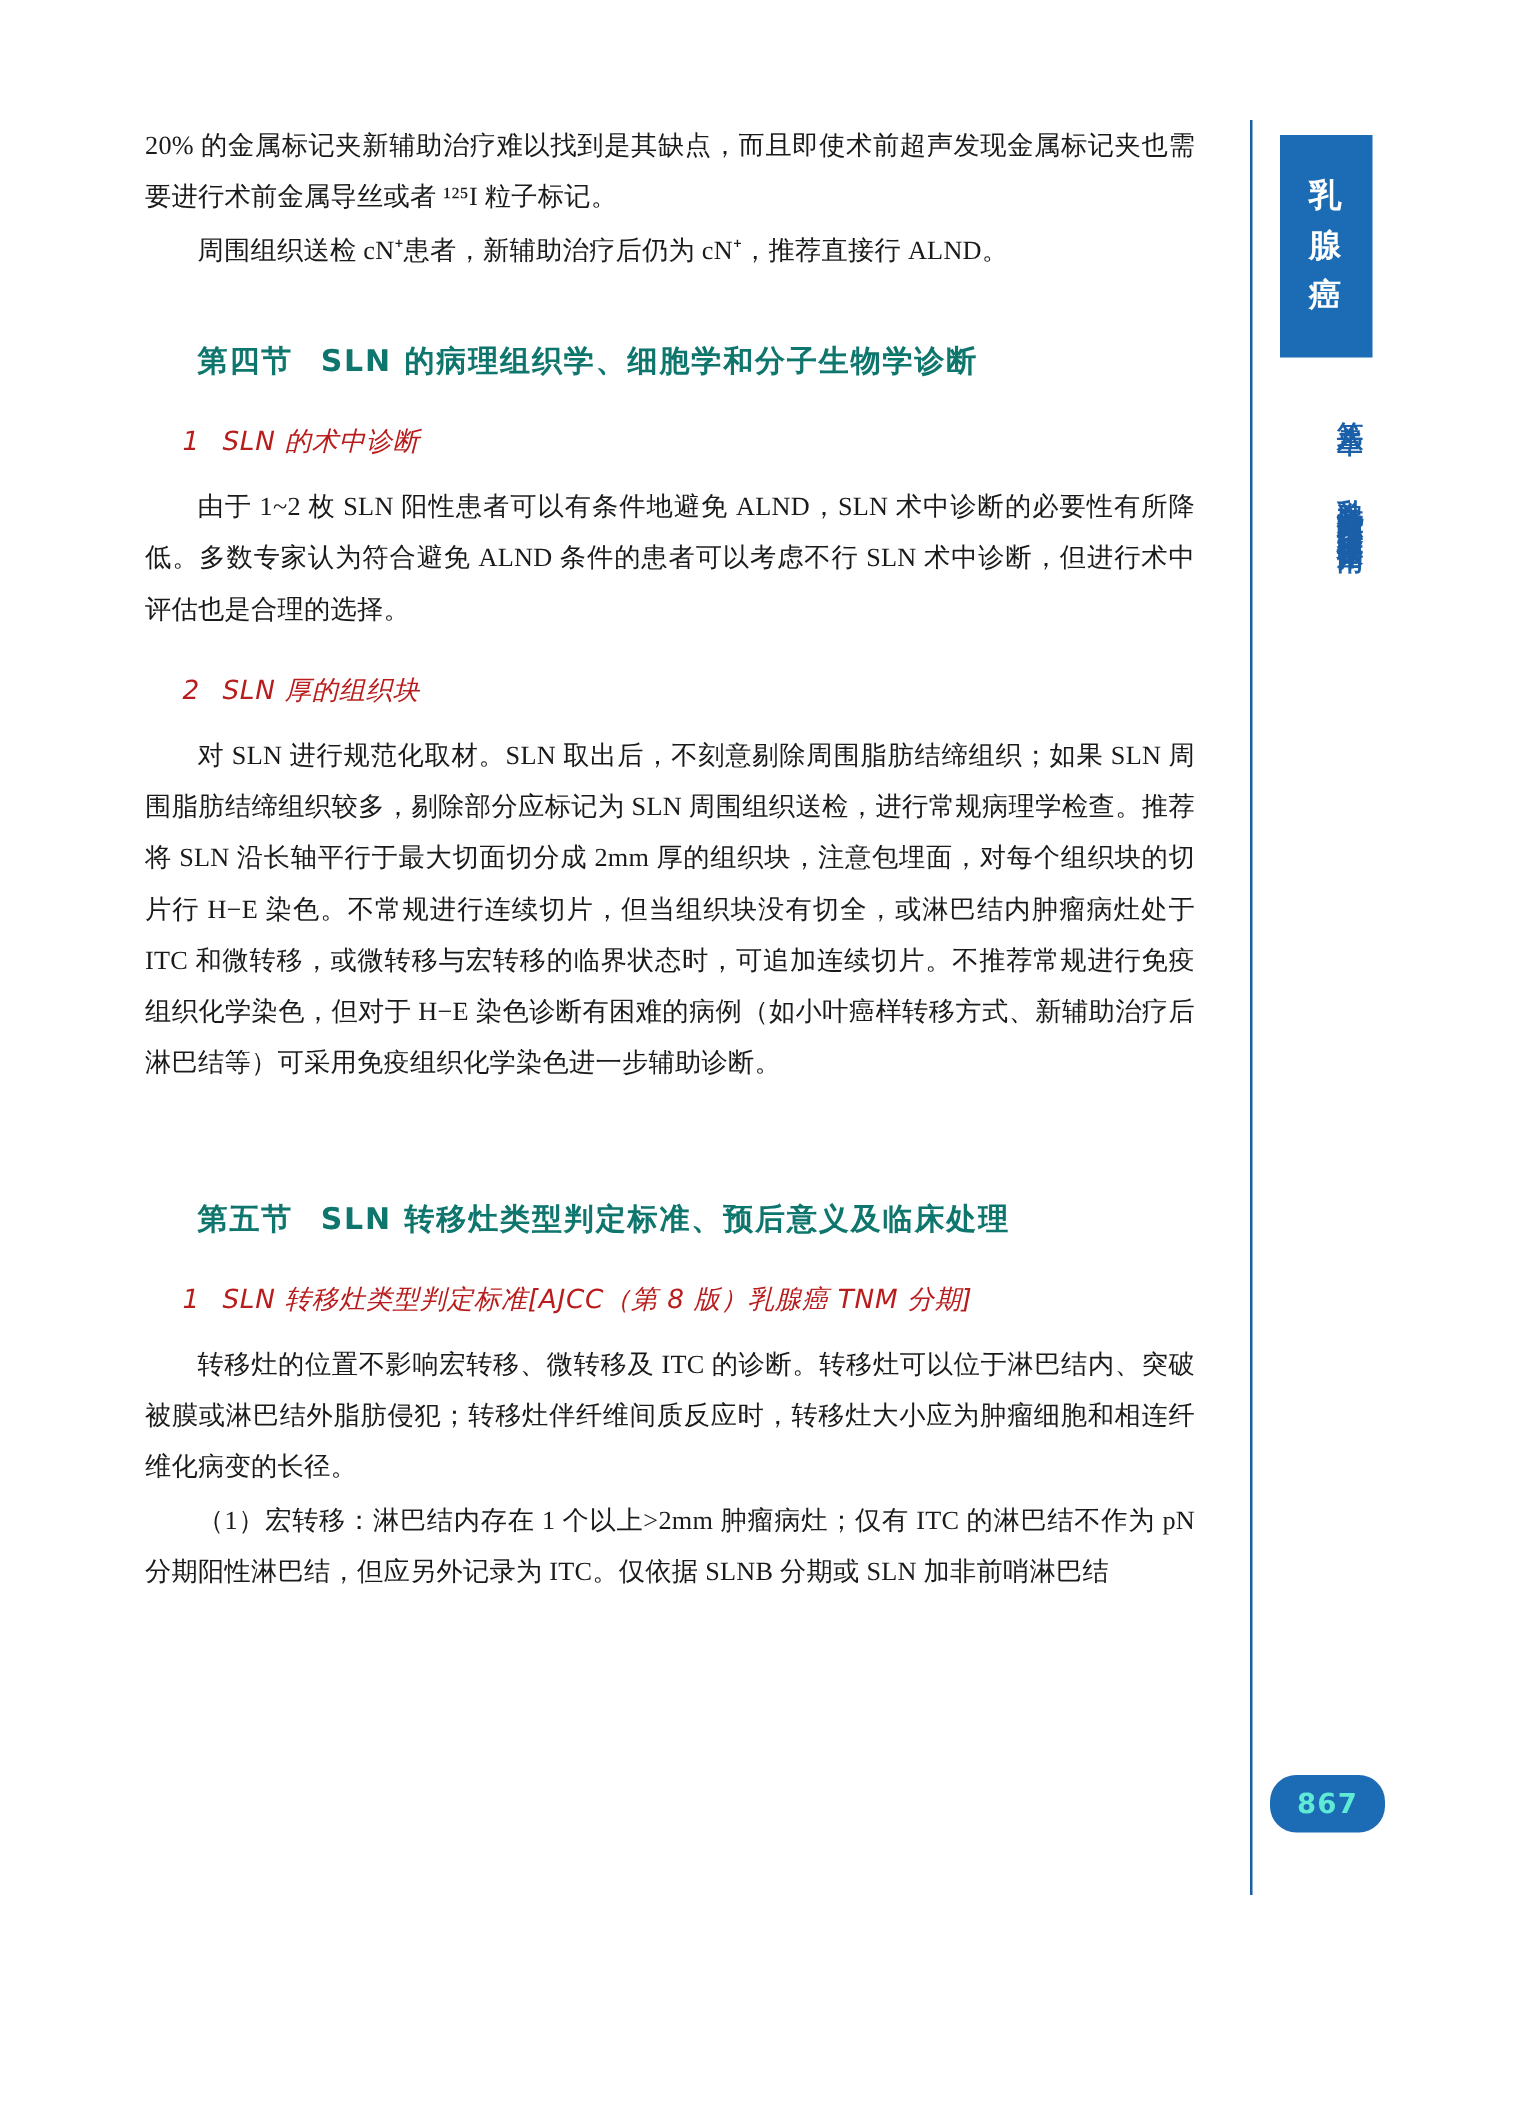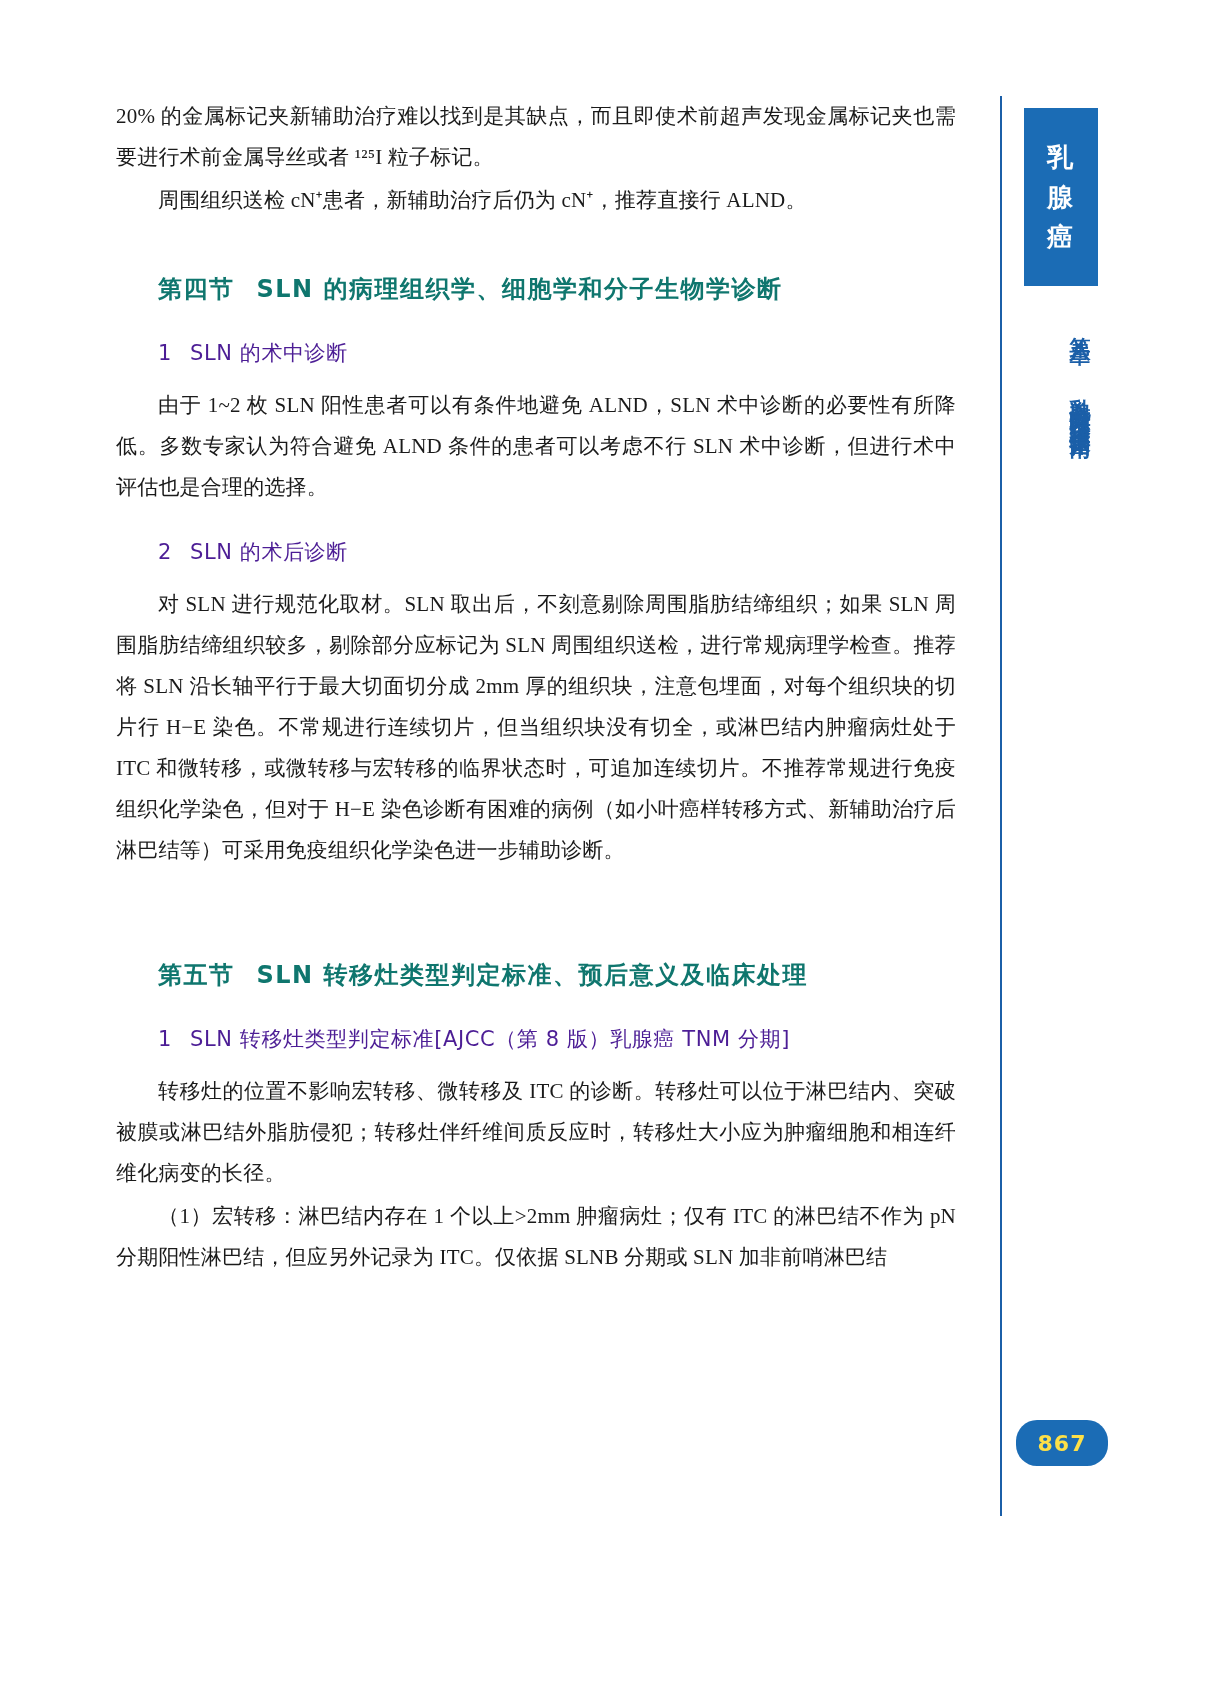--- a/index.html
+++ b/index.html
@@ -50,24 +50,25 @@
     font-weight: bold;
     font-size: 24px;
     letter-spacing: 1.5px;
     margin: 52px 0 34px 42px;
   }
   .sec-head .sec-num {
     margin-right: 22px;
   }
   .sub-head {
     font-family: "DejaVu Sans", sans-serif;
-    color: #4c1d95;
+    color: #b91c1c;
     font-size: 21px;
-    margin: 30px 0 18px 42px;
+    margin: 30px 0 18px 30px;
     letter-spacing: 0.6px;
+    font-style: italic;
   }
   .sub-head .sub-num {
     margin-right: 18px;
   }
   .gap-lg { height: 34px; }
 
   
   .tab-block {
     position: absolute;
     left: 1024px;
@@ -103,21 +104,21 @@
   .side-chapter {
     margin-bottom: 26px;
   }
   .page-num {
     position: absolute;
     left: 1016px;
     top: 1420px;
     width: 92px;
     height: 46px;
     background: #1b6cb5;
-    color: #fde047;
+    color: #5eead4;
     font-family: "DejaVu Sans", sans-serif;
     font-weight: bold;
     font-size: 22px;
     display: flex;
     align-items: center;
     justify-content: center;
     letter-spacing: 1px;
     border-radius: 21px;
   }
 </style>
@@ -138,21 +139,21 @@
       <span class="sec-num">第四节</span><span>SLN 的病理组织学、细胞学和分子生物学诊断</span>
     </div>
 
     <div class="sub-head">
       <span class="sub-num">1</span><span>SLN 的术中诊断</span>
     </div>
 
     <p class="indent">由于 1~2 枚 SLN 阳性患者可以有条件地避免 ALND，SLN 术中诊断的必要性有所降低。多数专家认为符合避免 ALND 条件的患者可以考虑不行 SLN 术中诊断，但进行术中评估也是合理的选择。</p>
 
     <div class="sub-head">
-      <span class="sub-num">2</span><span>SLN 的术后诊断</span>
+      <span class="sub-num">2</span><span>SLN 厚的组织块</span>
     </div>
 
     <p class="indent">对 SLN 进行规范化取材。SLN 取出后，不刻意剔除周围脂肪结缔组织；如果 SLN 周围脂肪结缔组织较多，剔除部分应标记为 SLN 周围组织送检，进行常规病理学检查。推荐将 SLN 沿长轴平行于最大切面切分成 2mm 厚的组织块，注意包埋面，对每个组织块的切片行 H−E 染色。不常规进行连续切片，但当组织块没有切全，或淋巴结内肿瘤病灶处于 ITC 和微转移，或微转移与宏转移的临界状态时，可追加连续切片。不推荐常规进行免疫组织化学染色，但对于 H−E 染色诊断有困难的病例（如小叶癌样转移方式、新辅助治疗后淋巴结等）可采用免疫组织化学染色进一步辅助诊断。</p>
 
     <div class="gap-lg"></div>
 
     <div class="sec-head">
       <span class="sec-num">第五节</span><span>SLN 转移灶类型判定标准、预后意义及临床处理</span>
     </div>
 

